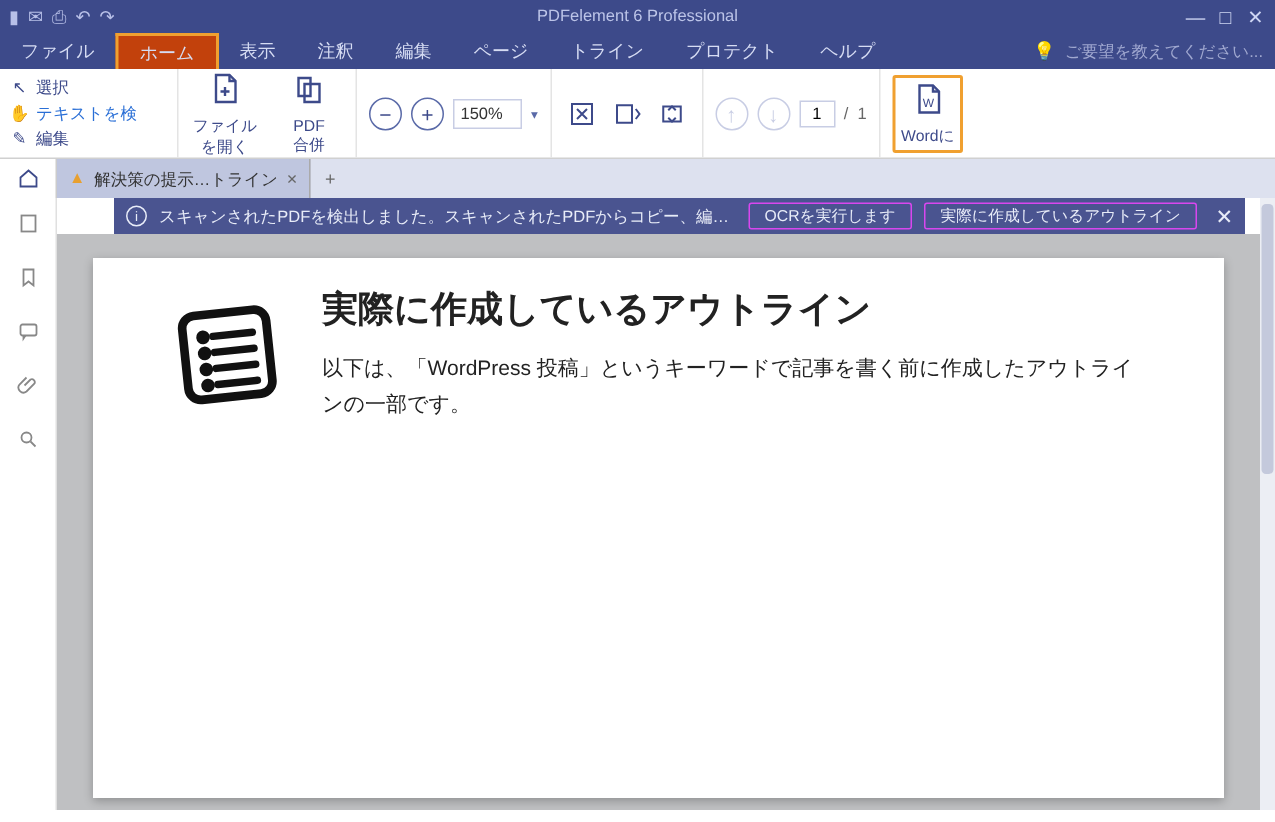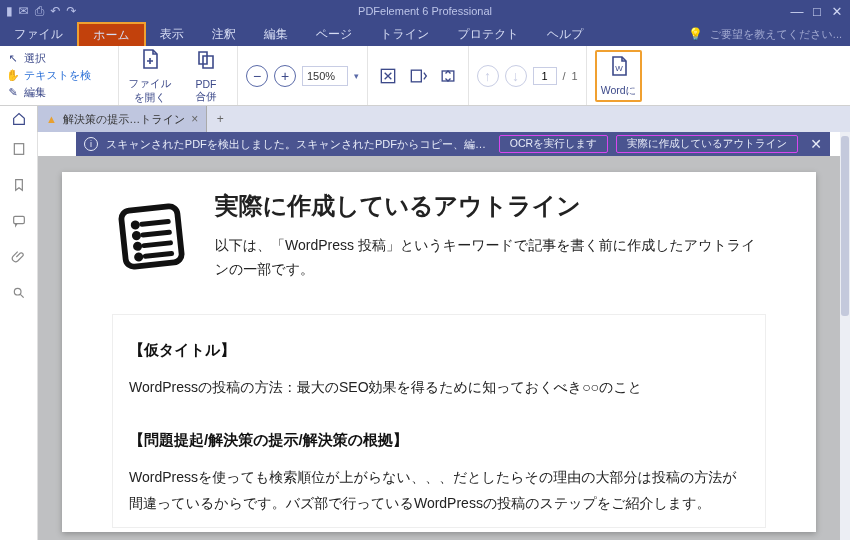--- a/index.html
+++ b/index.html
@@ -272,30 +272,20 @@
               <circle cx="30" cy="71" r="2.5" fill="#111"></circle>
                 <line x1="38" y1="71" x2="70" y2="71"></line>
             </g>
           </svg>
           <div>
             <div class="doc-title">実際に作成しているアウトライン</div>
             <div class="doc-sub">以下は、「WordPress 投稿」というキーワードで記事を書く前に作成したアウトラインの一部です。</div>
           </div>
         </div>
 
-        <div class="faint-box">
-          <div class="section">
-            <div class="sec-h">【仮タイトル】</div>
-            <div class="sec-p">WordPressの投稿の方法：最大のSEO効果を得るために知っておくべき○○のこと</div>
-          </div>
-          <div class="section">
-            <div class="sec-h">【問題提起/解決策の提示/解決策の根拠】</div>
-            <div class="sec-p">WordPressを使っても検索順位が上がらない、、、だとしたらその理由の大部分は投稿の方法が間違っているからです。バズ部で行っているWordPressの投稿のステップをご紹介します。</div>
-          </div>
-        </div>
       </div>
     </div>
   </div>
 </div>
 
 <div class="scrollbar-v">
   <div class="scroll-thumb"></div>
 </div>
 
 </body></html>

